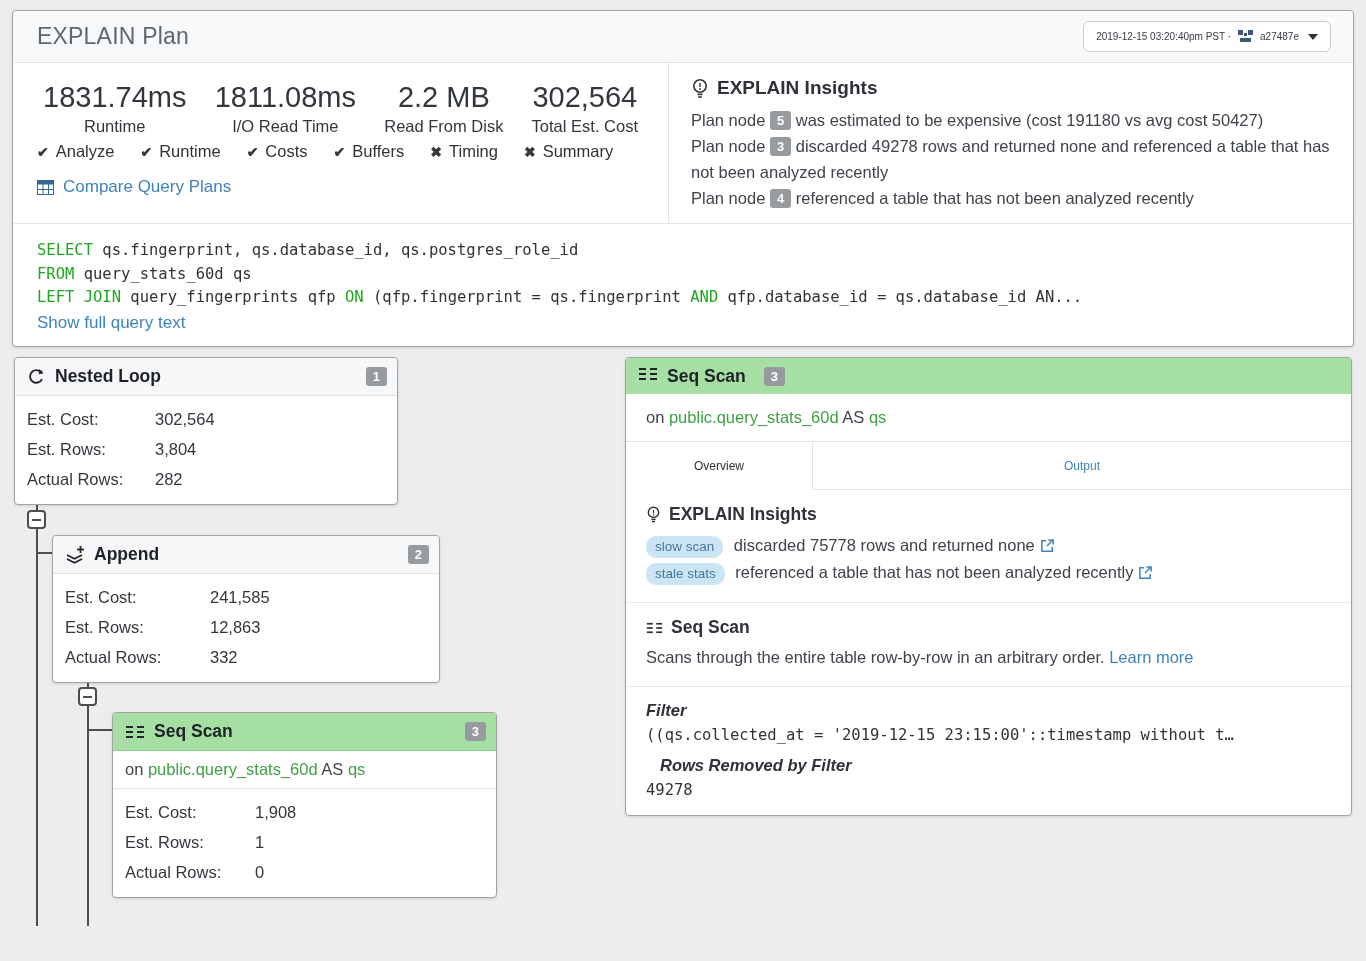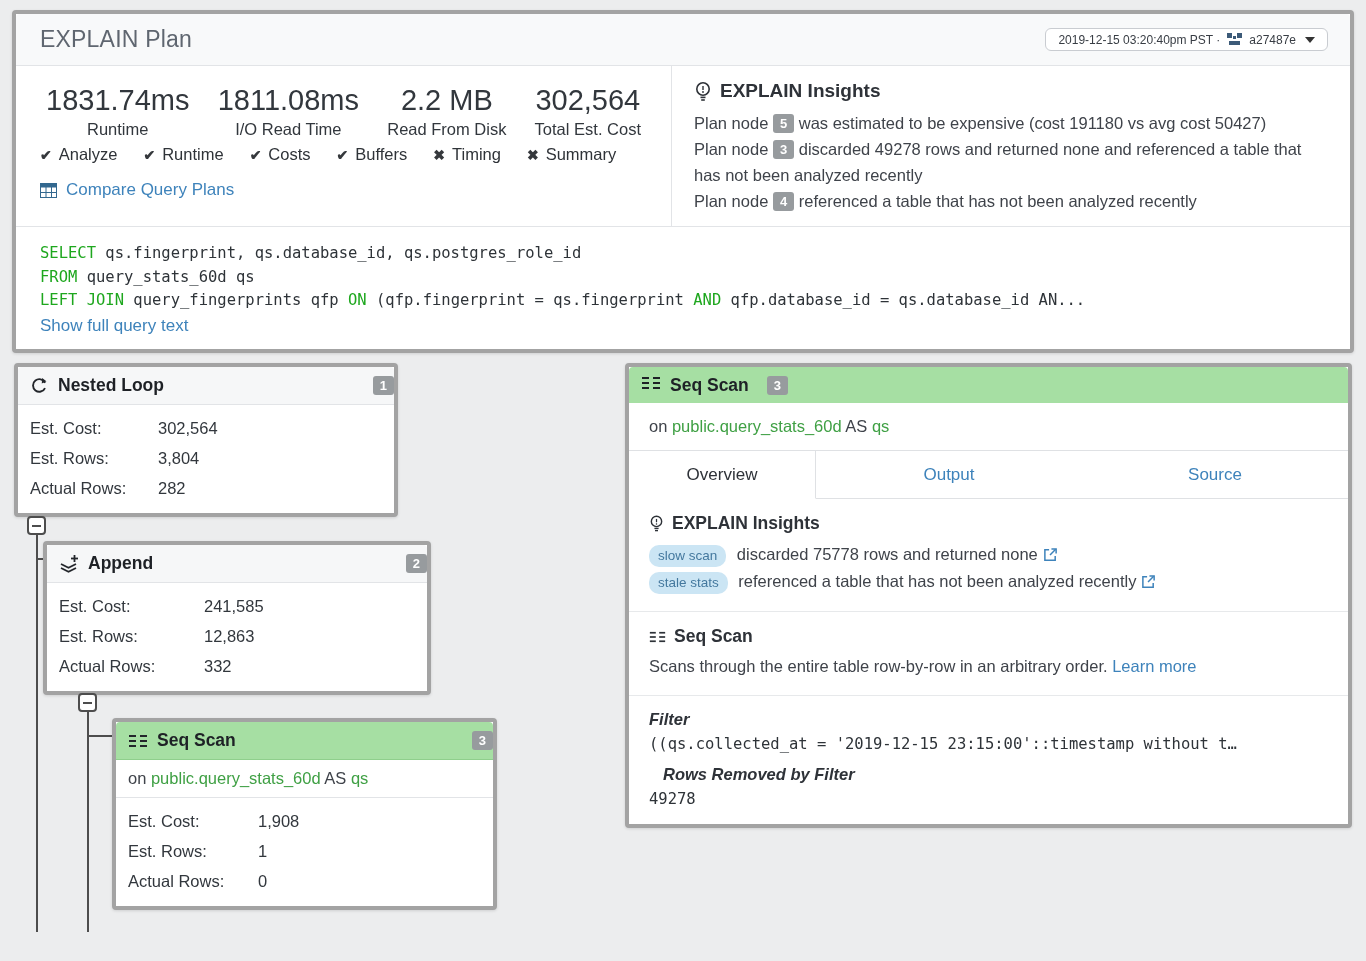--- a/index.html
+++ b/index.html
@@ -5,37 +5,37 @@
   * { margin:0; padding:0; box-sizing:border-box; }
   html,body { width:1366px; height:961px; overflow:hidden; }
   body {
     background:#ecedee;
     font-family:"Liberation Sans", sans-serif;
     color:#3f434a;
     font-size:16.5px;
   }
   .card {
     background:#fff;
-    border:4px solid #a3a3a3;
+    border:1px solid #a3a3a3;
     border-radius:4px;
     box-shadow:0 1px 3px rgba(0,0,0,.12);
   }
   
   .top-card { margin:10px 12px 0 12px; }
   .top-header {
     display:flex; align-items:center; justify-content:space-between;
     height:52px; padding:0 22px 0 24px;
     background:#f8f9fa; border-bottom:1px solid #e2e4e7;
     border-radius:4px 4px 0 0;
   }
   .page-title { font-size:23px; color:#5f6670; font-weight:400; letter-spacing:.2px; }
   .snapshot-btn {
     display:flex; align-items:center; gap:7px;
     background:#fff; border:1px solid #c9ccd1; border-radius:6px;
-    height:23px; padding:0 12px; font-size:12px; color:#383d44; cursor:pointer;
+    height:31px; padding:0 12px; font-size:10px; color:#383d44; cursor:pointer;
   }
   .snapshot-btn .snap-icon { color:#3c5a78; display:flex; }
   .caret { width:0; height:0; border-left:5px solid transparent; border-right:5px solid transparent; border-top:6px solid #333; margin-left:2px; }
   .top-body { display:flex; }
   .top-left { width:655px; padding:16px 24px 14px 24px; }
   .top-right { flex:1; border-left:1px solid #e2e4e7; padding:14px 20px 12px 22px; }
   .stats-row { display:flex; justify-content:space-between; padding:0 6px; margin-bottom:3px; }
   .stat { text-align:center; }
   .stat-value { font-size:29px; color:#32373d; line-height:1.25; }
   .stat-label { font-size:16.5px; color:#32373d; margin-top:2px; }
@@ -61,21 +61,21 @@
   .plan-area { position:relative; margin:0 12px; height:579px; overflow:hidden; }
   .vline { position:absolute; width:2px; background:#4d4d4d; }
   .hline { position:absolute; height:2px; background:#4d4d4d; }
   .minus-box {
     position:absolute; width:19px; height:19px; background:#fff;
     border:2px solid #4d4d4d; border-radius:4px; cursor:pointer; z-index:3;
   }
   .minus-box::after { content:""; position:absolute; left:3px; top:6.5px; width:9px; height:2px; background:#4d4d4d; }
   .node-card { position:absolute; z-index:2; cursor:pointer; }
   .node-header {
-    display:flex; align-items:center; gap:9px; height:38px; padding:0 0 0 12px;
+    display:flex; align-items:center; gap:9px; height:38px; padding:0 10px 0 12px;
     background:#f6f7f8; border-bottom:1px solid #e2e4e7; border-radius:4px 4px 0 0;
     font-size:17.5px; font-weight:700; color:#1e2126;
   }
   .node-header.green { background:#a6dfa3; border-bottom-color:#8fcf8c; }
   .node-header .spacer { flex:1; }
   .node-header .hdr-icon { display:flex; color:#23262b; }
   .node-rows { padding:8px 12px 10px 12px; }
   .node-row { display:flex; height:30px; align-items:center; font-size:16.5px; color:#32373d; }
   .node-row .lbl { width:128px; }
   .on-row { padding:9px 12px 9px 12px; border-bottom:1px solid #e2e4e7; font-size:16.5px; }
@@ -88,21 +88,21 @@
   .detail-panel { position:absolute; left:613px; top:10px; width:727px; z-index:2; }
   .detail-header {
     display:flex; align-items:center; gap:9px; height:36px; padding:0 8px 0 12px;
     background:#a6dfa3; border-radius:4px 4px 0 0;
     font-size:17.5px; font-weight:700; color:#1e2126;
   }
   .detail-on { padding:14px 20px; font-size:16.5px; }
   .tabs { display:flex; border-top:1px solid #dfe1e4; height:49px; }
   .tab {
     flex:1; display:flex; align-items:center; justify-content:center;
-    font-size:17px; color:#3e83bb; cursor:pointer; border-bottom:1px solid #dfe1e4;
+    font-size:12px; color:#3e83bb; cursor:pointer; border-bottom:1px solid #dfe1e4;
   }
   .tab.active {
     flex:0 0 187px; color:#2e3238; background:#fff;
     border-right:1px solid #dfe1e4; border-bottom:1px solid #fff; margin-top:-1px; border-top:1px solid #dfe1e4;
   }
   .detail-section { padding:14px 20px 16px 20px; border-bottom:1px solid #e7e9eb; }
   .detail-section:last-child { border-bottom:none; border-radius:0 0 4px 4px; }
   .section-title { display:flex; align-items:center; gap:8px; font-size:17.5px; font-weight:700; color:#2e3238; margin-bottom:7px; }
   .section-title .ticon { display:flex; color:#2e3238; }
   .insight-item { font-size:16.5px; line-height:1.65; color:#3f434a; }
@@ -249,21 +249,21 @@
           <span class="lbl">Est. Rows:</span>
           <span>3,804</span>
         </div>
       <div class="node-row">
           <span class="lbl">Actual Rows:</span>
           <span>282</span>
         </div>
     </div>
   </div>
 
-  <div class="card node-card" style="left:31px; top:188px; width:388px;">
+  <div class="card node-card" style="left:40px; top:188px; width:388px;">
     <div class="node-header">
       <span class="hdr-icon">
         <svg width="20" height="19" viewBox="0 0 20 19">
             <path d="M2 10 L9.5 13.8 L17 10" fill="none" stroke="currentColor" stroke-width="1.8"></path>
             <path d="M2 14 L9.5 17.8 L17 14" fill="none" stroke="currentColor" stroke-width="1.8"></path>
             <line x1="15.5" y1="1" x2="15.5" y2="8" stroke="currentColor" stroke-width="1.8"></line>
             <line x1="12" y1="4.5" x2="19" y2="4.5" stroke="currentColor" stroke-width="1.8"></line>
           </svg>
       </span>
       <span>Append</span>
@@ -340,21 +340,20 @@
       <span>Seq Scan</span>
       <span class="spacer"></span>
       <span class="node-badge">3</span>
     </div>
     <div class="detail-on">
       <span>on </span><span class="green-link">public.query_stats_60d</span><span> AS </span><span class="green-link">qs</span>
     </div>
     <div class="tabs">
       <div class="tab active">Overview</div>
       <div class="tab">Output</div>
-      <div class="tab">Source</div>
     </div>
 
     <div class="detail-section">
       <div class="section-title">
         <span class="ticon">
           <svg width="15" height="19" viewBox="0 0 18 21">
               <circle cx="9" cy="8" r="6.2" fill="none" stroke="currentColor" stroke-width="1.7"></circle>
               <line x1="9" y1="5" x2="9" y2="9" stroke="currentColor" stroke-width="1.5"></line>
               <circle cx="9" cy="11" r="0.9" fill="currentColor"></circle>
               <line x1="6.5" y1="16.4" x2="11.5" y2="16.4" stroke="currentColor" stroke-width="1.7"></line>

